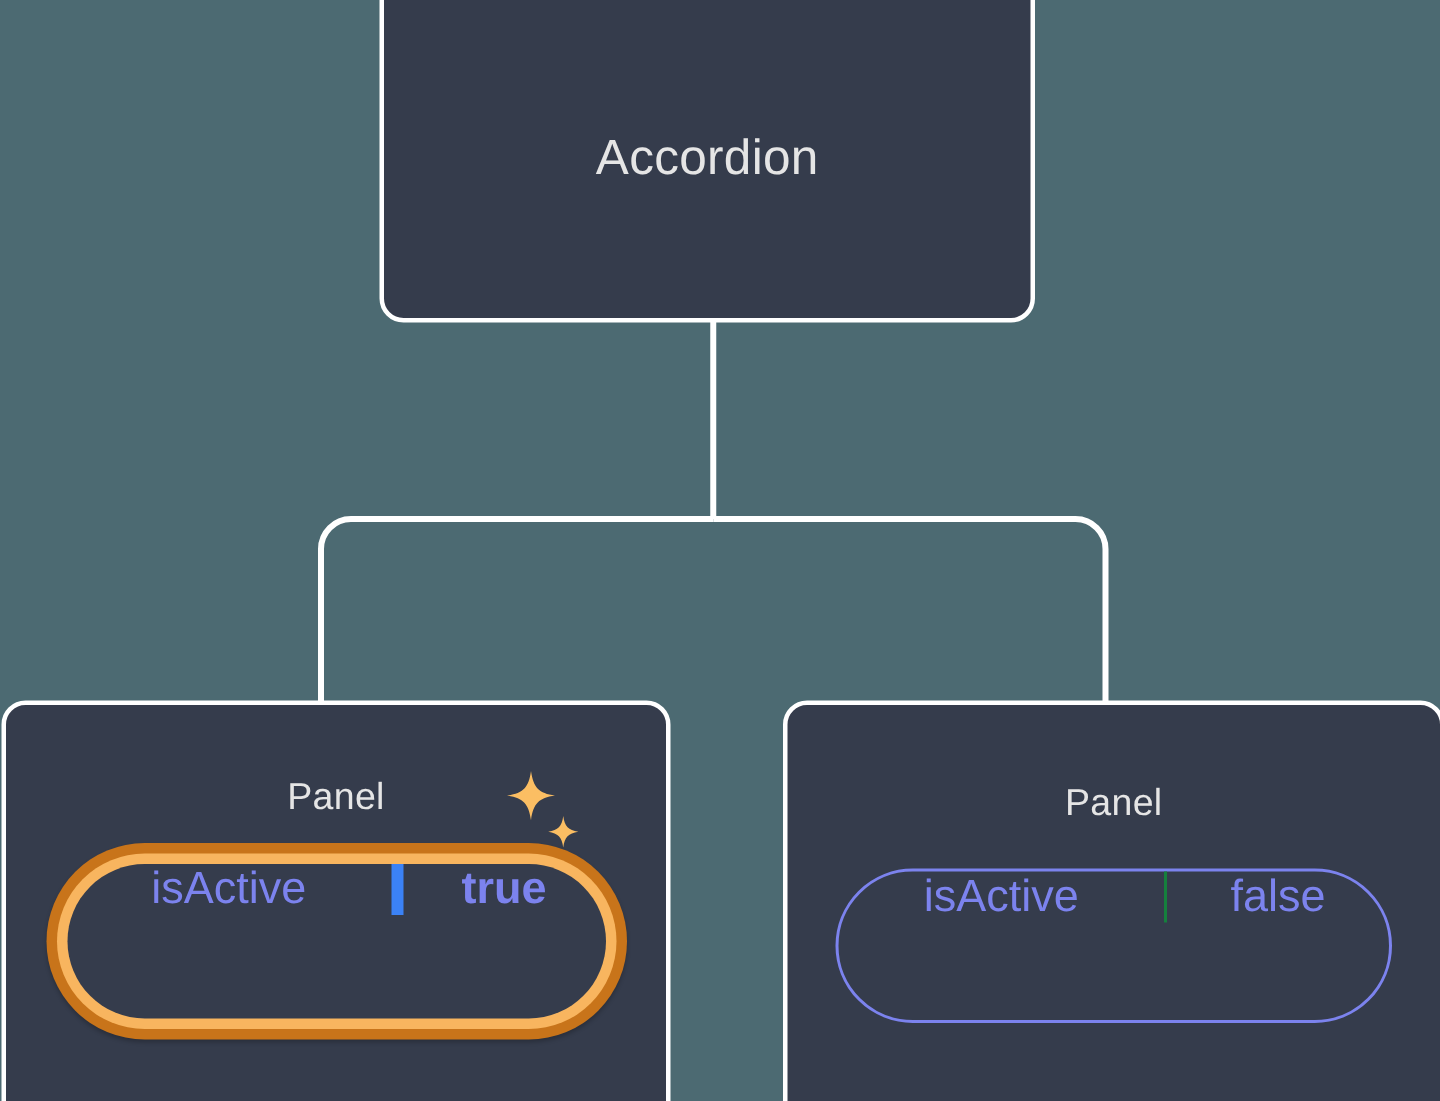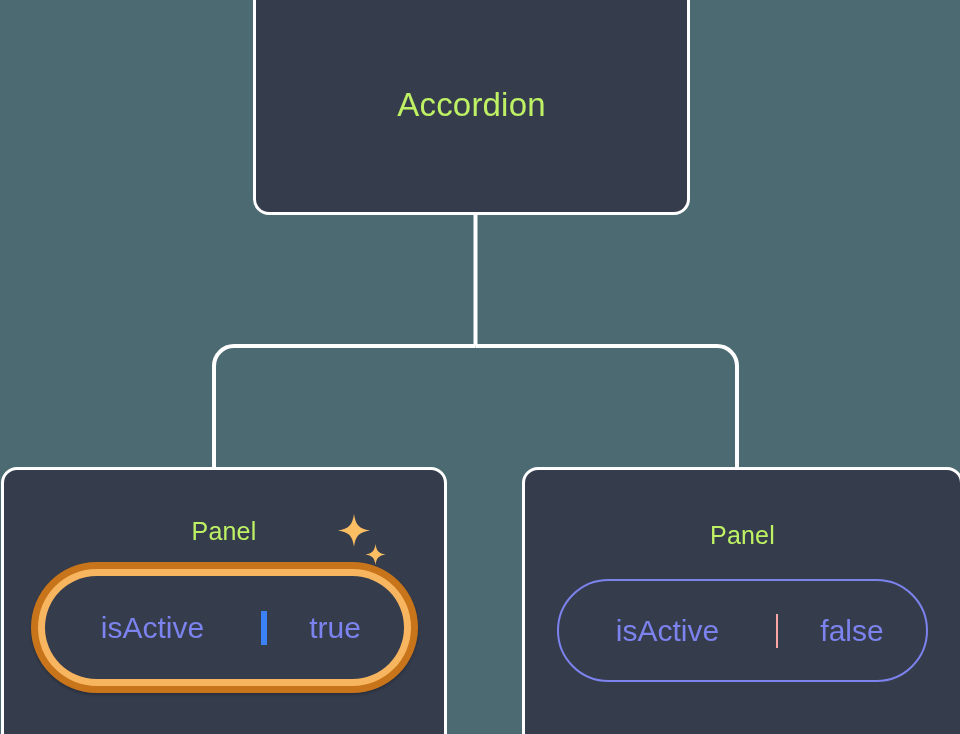--- a/index.html
+++ b/index.html
@@ -47,21 +47,21 @@
     height: 279px;
     display: flex;
     align-items: center;
     justify-content: center;
   }
   .card-accordion .node-title {
     margin-top: 58px;
   }
 
   .node-title {
-    color: #bef264;
+    color: #e5e5e5;
     font-size: 33px;
     font-weight: 400;
     letter-spacing: 0.2px;
     line-height: 1;
     white-space: nowrap;
   }
 
   
   .card-panel {
     height: 290px;
@@ -89,21 +89,21 @@
 
   
   .pill-wrap {
     position: relative;
     display: flex;
     align-items: center;
     justify-content: center;
   }
   .pill {
     display: flex;
-    align-items: center;
+    align-items: flex-start;
     box-sizing: border-box;
     border-radius: 999px;
     background: #353c4c;
   }
   .pill-cell {
     display: flex;
     align-items: center;
     justify-content: center;
     box-sizing: border-box;
     white-space: nowrap;
@@ -116,21 +116,21 @@
     margin-top: 31px;
   }
   .pill-plain .pill-cell {
     font-size: 30px;
     color: #7c83ee;
     font-weight: 400;
   }
   .pill-plain .cell-key { width: 217px; }
   .pill-plain .cell-val {
     width: 150px;
-    border-left: 2px solid #fca5a5;
+    border-left: 2px solid #15803d;
   }
 
   
   .pill-highlight-outer {
     margin-top: 18px;
     padding: 7px;
     border-radius: 999px;
     background: #c8741a;
     display: inline-block;
     box-shadow: 0 2px 3px rgba(0,0,0,0.22);
@@ -144,22 +144,22 @@
     height: 103px;
     border-radius: 999px;
   }
   .pill-highlight .pill-cell {
     font-size: 30px;
     color: #7c83ee;
   }
   .pill-highlight .cell-key { width: 216px; }
   .pill-highlight .cell-val {
     width: 143px;
-    border-left: 6px solid #3b82f6;
-    font-weight: 400;
+    border-left: 8px solid #3b82f6;
+    font-weight: 700;
   }
 
   
   .sparkles {
     position: absolute;
     right: 26px;
     top: -32px;
     width: 62px;
     height: 62px;
     pointer-events: none;

